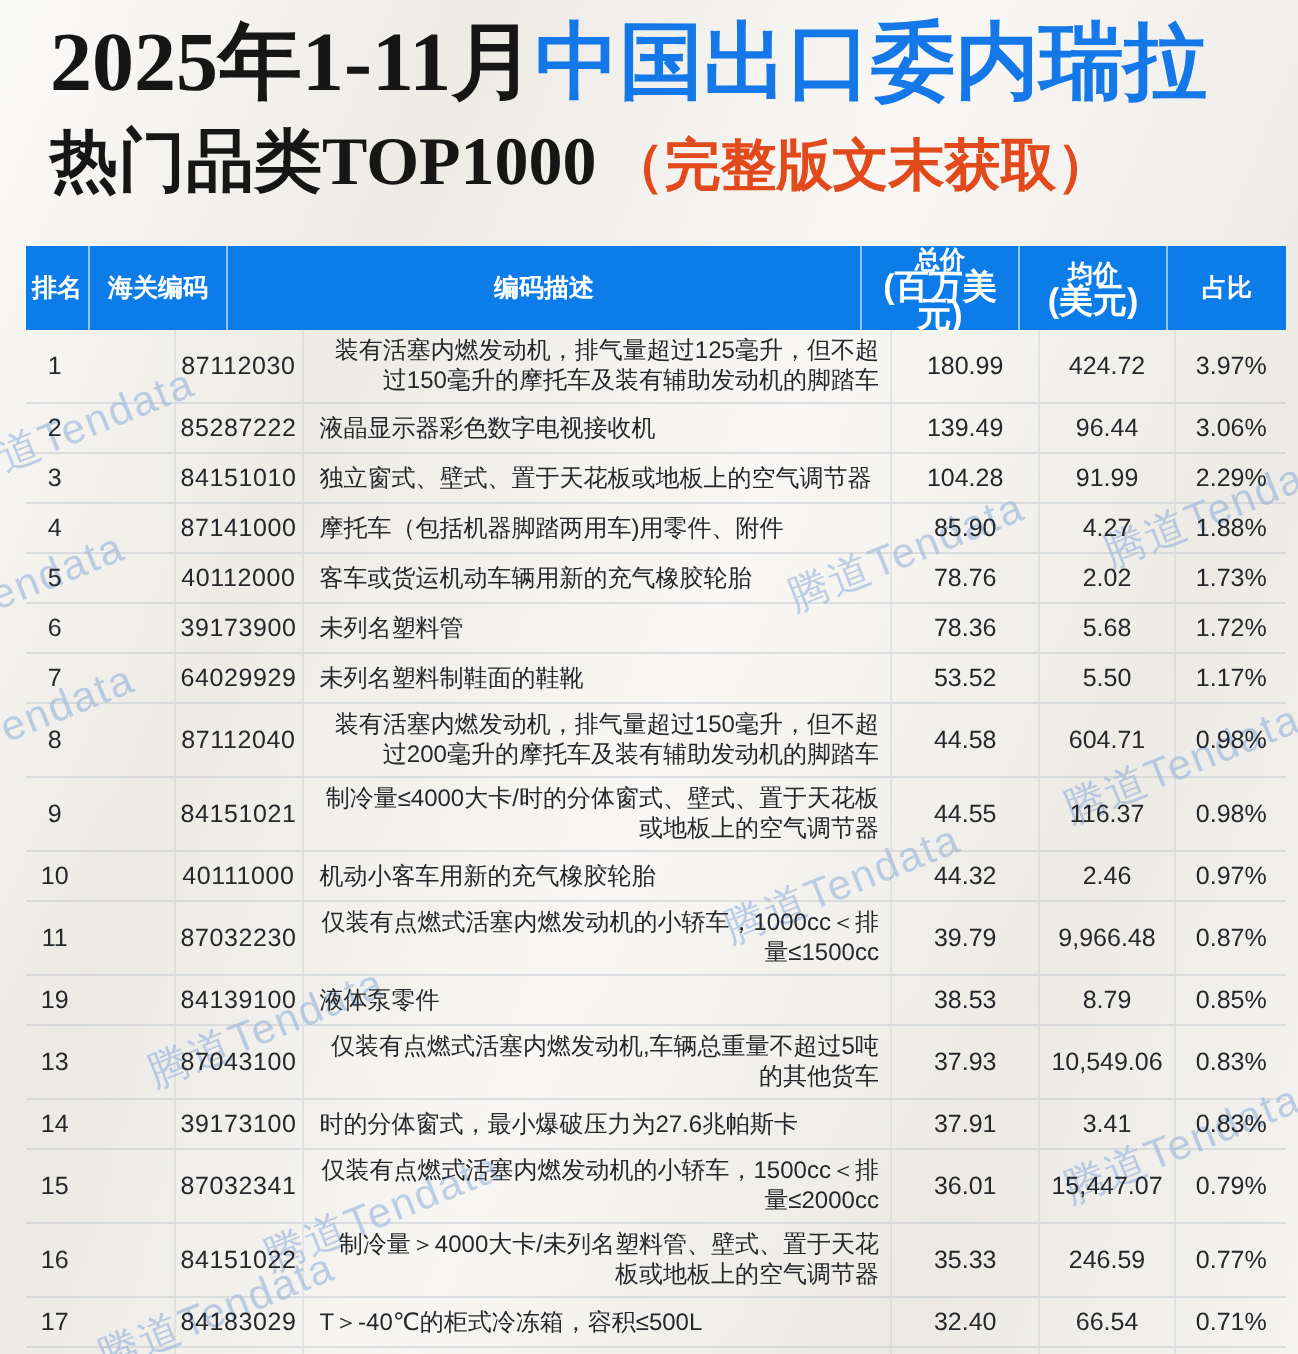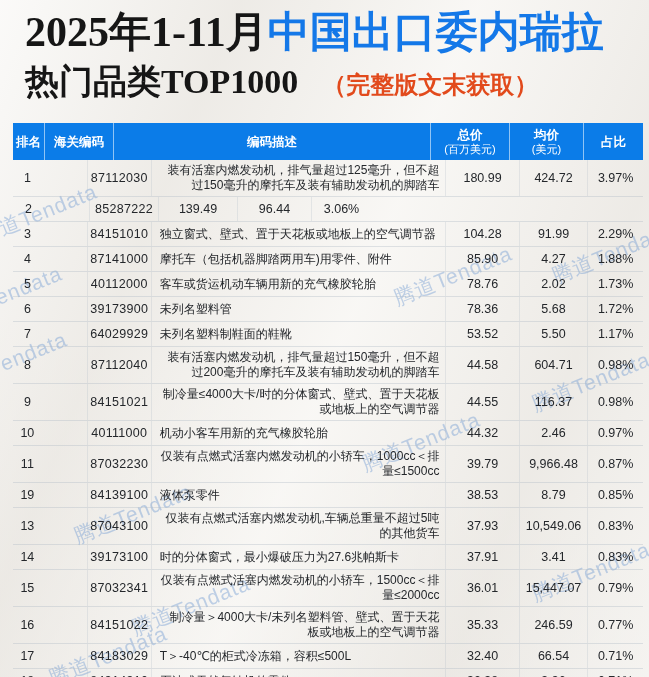--- a/index.html
+++ b/index.html
@@ -16,39 +16,39 @@
   .title-block{position:absolute;left:25px;top:4px;z-index:2;}
   .t1{
     font-family:"Liberation Serif","DejaVu Serif",serif;
     font-weight:700;font-size:42px;line-height:56px;color:#161616;white-space:nowrap;
   }
   .t1 .hl{color:#1478e8;}
   .t2{
     font-family:"Liberation Serif","DejaVu Serif",serif;
     font-weight:700;font-size:34px;line-height:44px;color:#161616;white-space:nowrap;
   }
-  .t2 .note{font-size:24px;color:#e24a1c;margin-left:24px;}
+  .t2 .note{font-size:28px;color:#e24a1c;margin-left:6px;}
   
   .wm{
     position:absolute;z-index:0;white-space:nowrap;
     font-size:21px;letter-spacing:1px;
     color:rgba(109,153,209,0.42);
     transform:rotate(-22deg);
     pointer-events:none;
   }
   
   .tbl{position:absolute;left:13px;top:123px;width:630px;z-index:1;}
   .thead{display:flex;background:#0b7ce8;color:#ffffff;text-align:center;}
   .th{
     box-sizing:border-box;display:flex;flex-direction:column;justify-content:center;align-items:center;
     min-height:37px;font-weight:700;font-size:12.5px;line-height:14px;
     border-left:1px solid rgba(255,255,255,0.55);
   }
   .th:first-child{border-left:none;}
-  .th .sub{font-size:11px;font-weight:400;}
+  .th .sub{font-size:17px;font-weight:700;}
   .c-rank{width:31px;}
   .c-code{width:69px;}
   .c-desc{width:317px;}
   .c-total{width:79px;}
   .c-avg{width:74px;}
   .c-share{width:60px;}
   .row{
     display:flex;align-items:stretch;color:#24272b;
     border-bottom:1px solid rgba(175,186,198,0.38);
   }
@@ -108,20 +108,21 @@
           <div class="td c-rank num">1</div>
           <div class="td c-code code">87112030</div>
           <div class="td c-desc desc">装有活塞内燃发动机，排气量超过125毫升，但不超过150毫升的摩托车及装有辅助发动机的脚踏车</div>
           <div class="td c-total num">180.99</div>
           <div class="td c-avg num">424.72</div>
           <div class="td c-share num">3.97%</div>
         </div>
         <div class="row">
           <div class="td c-rank num">2</div>
           <div class="td c-code code">85287222</div>
+          <div class="td c-desc desc">液晶显示器彩色数字电视接收机</div>
           <div class="td c-total num">139.49</div>
           <div class="td c-avg num">96.44</div>
           <div class="td c-share num">3.06%</div>
         </div>
         <div class="row">
           <div class="td c-rank num">3</div>
           <div class="td c-code code">84151010</div>
           <div class="td c-desc desc">独立窗式、壁式、置于天花板或地板上的空气调节器</div>
           <div class="td c-total num">104.28</div>
           <div class="td c-avg num">91.99</div>

